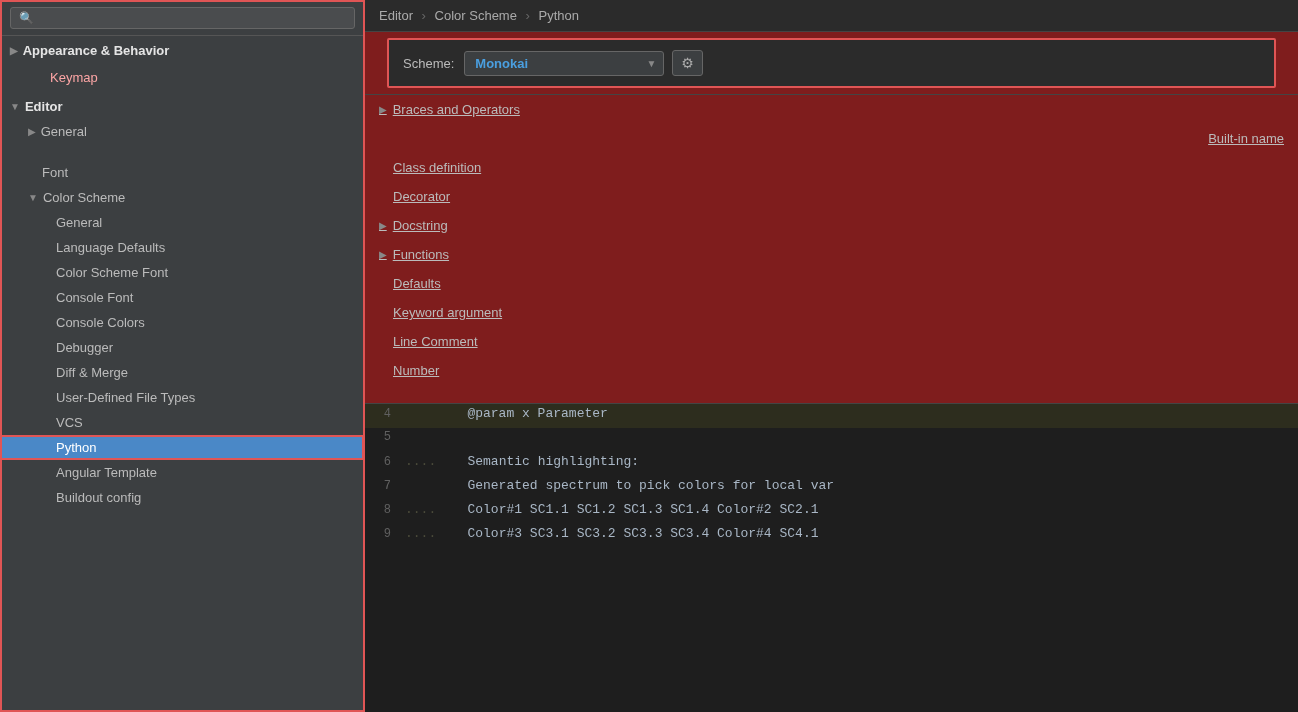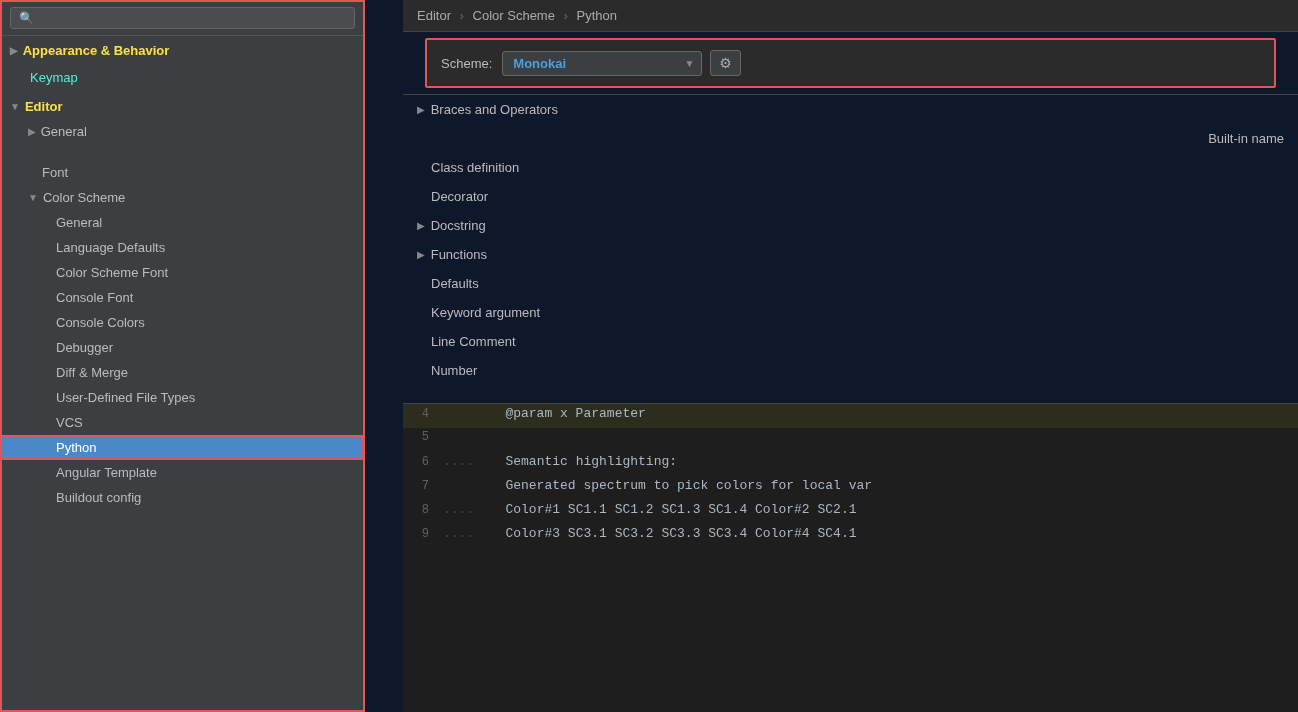--- a/index.html
+++ b/index.html
@@ -65,21 +65,21 @@
     .sidebar-item.active {
       background: #4a88c7;
       color: #fff;
     }
 
     .sidebar-section-header {
       padding: 7px 10px 5px 10px;
       display: flex;
       align-items: center;
       cursor: pointer;
-      color: #fde047;
+      color: #e5e5e5;
       font-weight: 600;
     }
 
     .arrow {
       display: inline-block;
       margin-right: 5px;
       font-size: 10px;
       color: #888;
     }
     .arrow.down::before { content: '▼'; }
@@ -93,22 +93,21 @@
       outline: 2px solid #e05555;
       outline-offset: -2px;
     }
 
     
     .right-panel {
       flex: 1;
       display: flex;
       flex-direction: column;
       overflow: hidden;
-      background: #0f172a;
-      padding-left: 38px;
+      background: #7f1d1d;
     }
 
     
     .breadcrumb {
       padding: 8px 14px;
       font-size: 13px;
       color: #888;
       border-bottom: 1px solid #444;
       background: #2b2b2b;
     }
@@ -173,20 +172,21 @@
       overflow-y: auto;
       border-top: 1px solid #444;
       max-height: 320px;
     }
     .items-panel .item-row {
       padding: 7px 14px;
       cursor: pointer;
       color: #bbb;
       display: flex;
       align-items: center;
+      text-decoration: underline;
     }
     .items-panel .item-row .arrow {
       margin-right: 6px;
       font-size: 10px;
       color: #888;
     }
 
     
     .items-panel::-webkit-scrollbar { width: 8px; }
     .items-panel::-webkit-scrollbar-track { background: #2b2b2b; }
@@ -218,24 +218,25 @@
       user-select: none;
       font-size: 12px;
     }
     .code-content {
       color: #a9b7c6;
       white-space: pre;
     }
     .code-dots { color: #4a4a3a; }
 
     .sidebar-keymap {
-      padding: 7px 30px;
-      color: #5eead4;
+      padding: 7px 14px;
+      color: #fca5a5;
       cursor: pointer;
       font-weight: 500;
+      margin-left: 36px;
     }
   </style>
 </head>
 <body>
 
 <div class="main-layout" style="flex-direction:row; height:712px;">
 
   <div class="sidebar red-outline">
 
     <div class="top-search">

